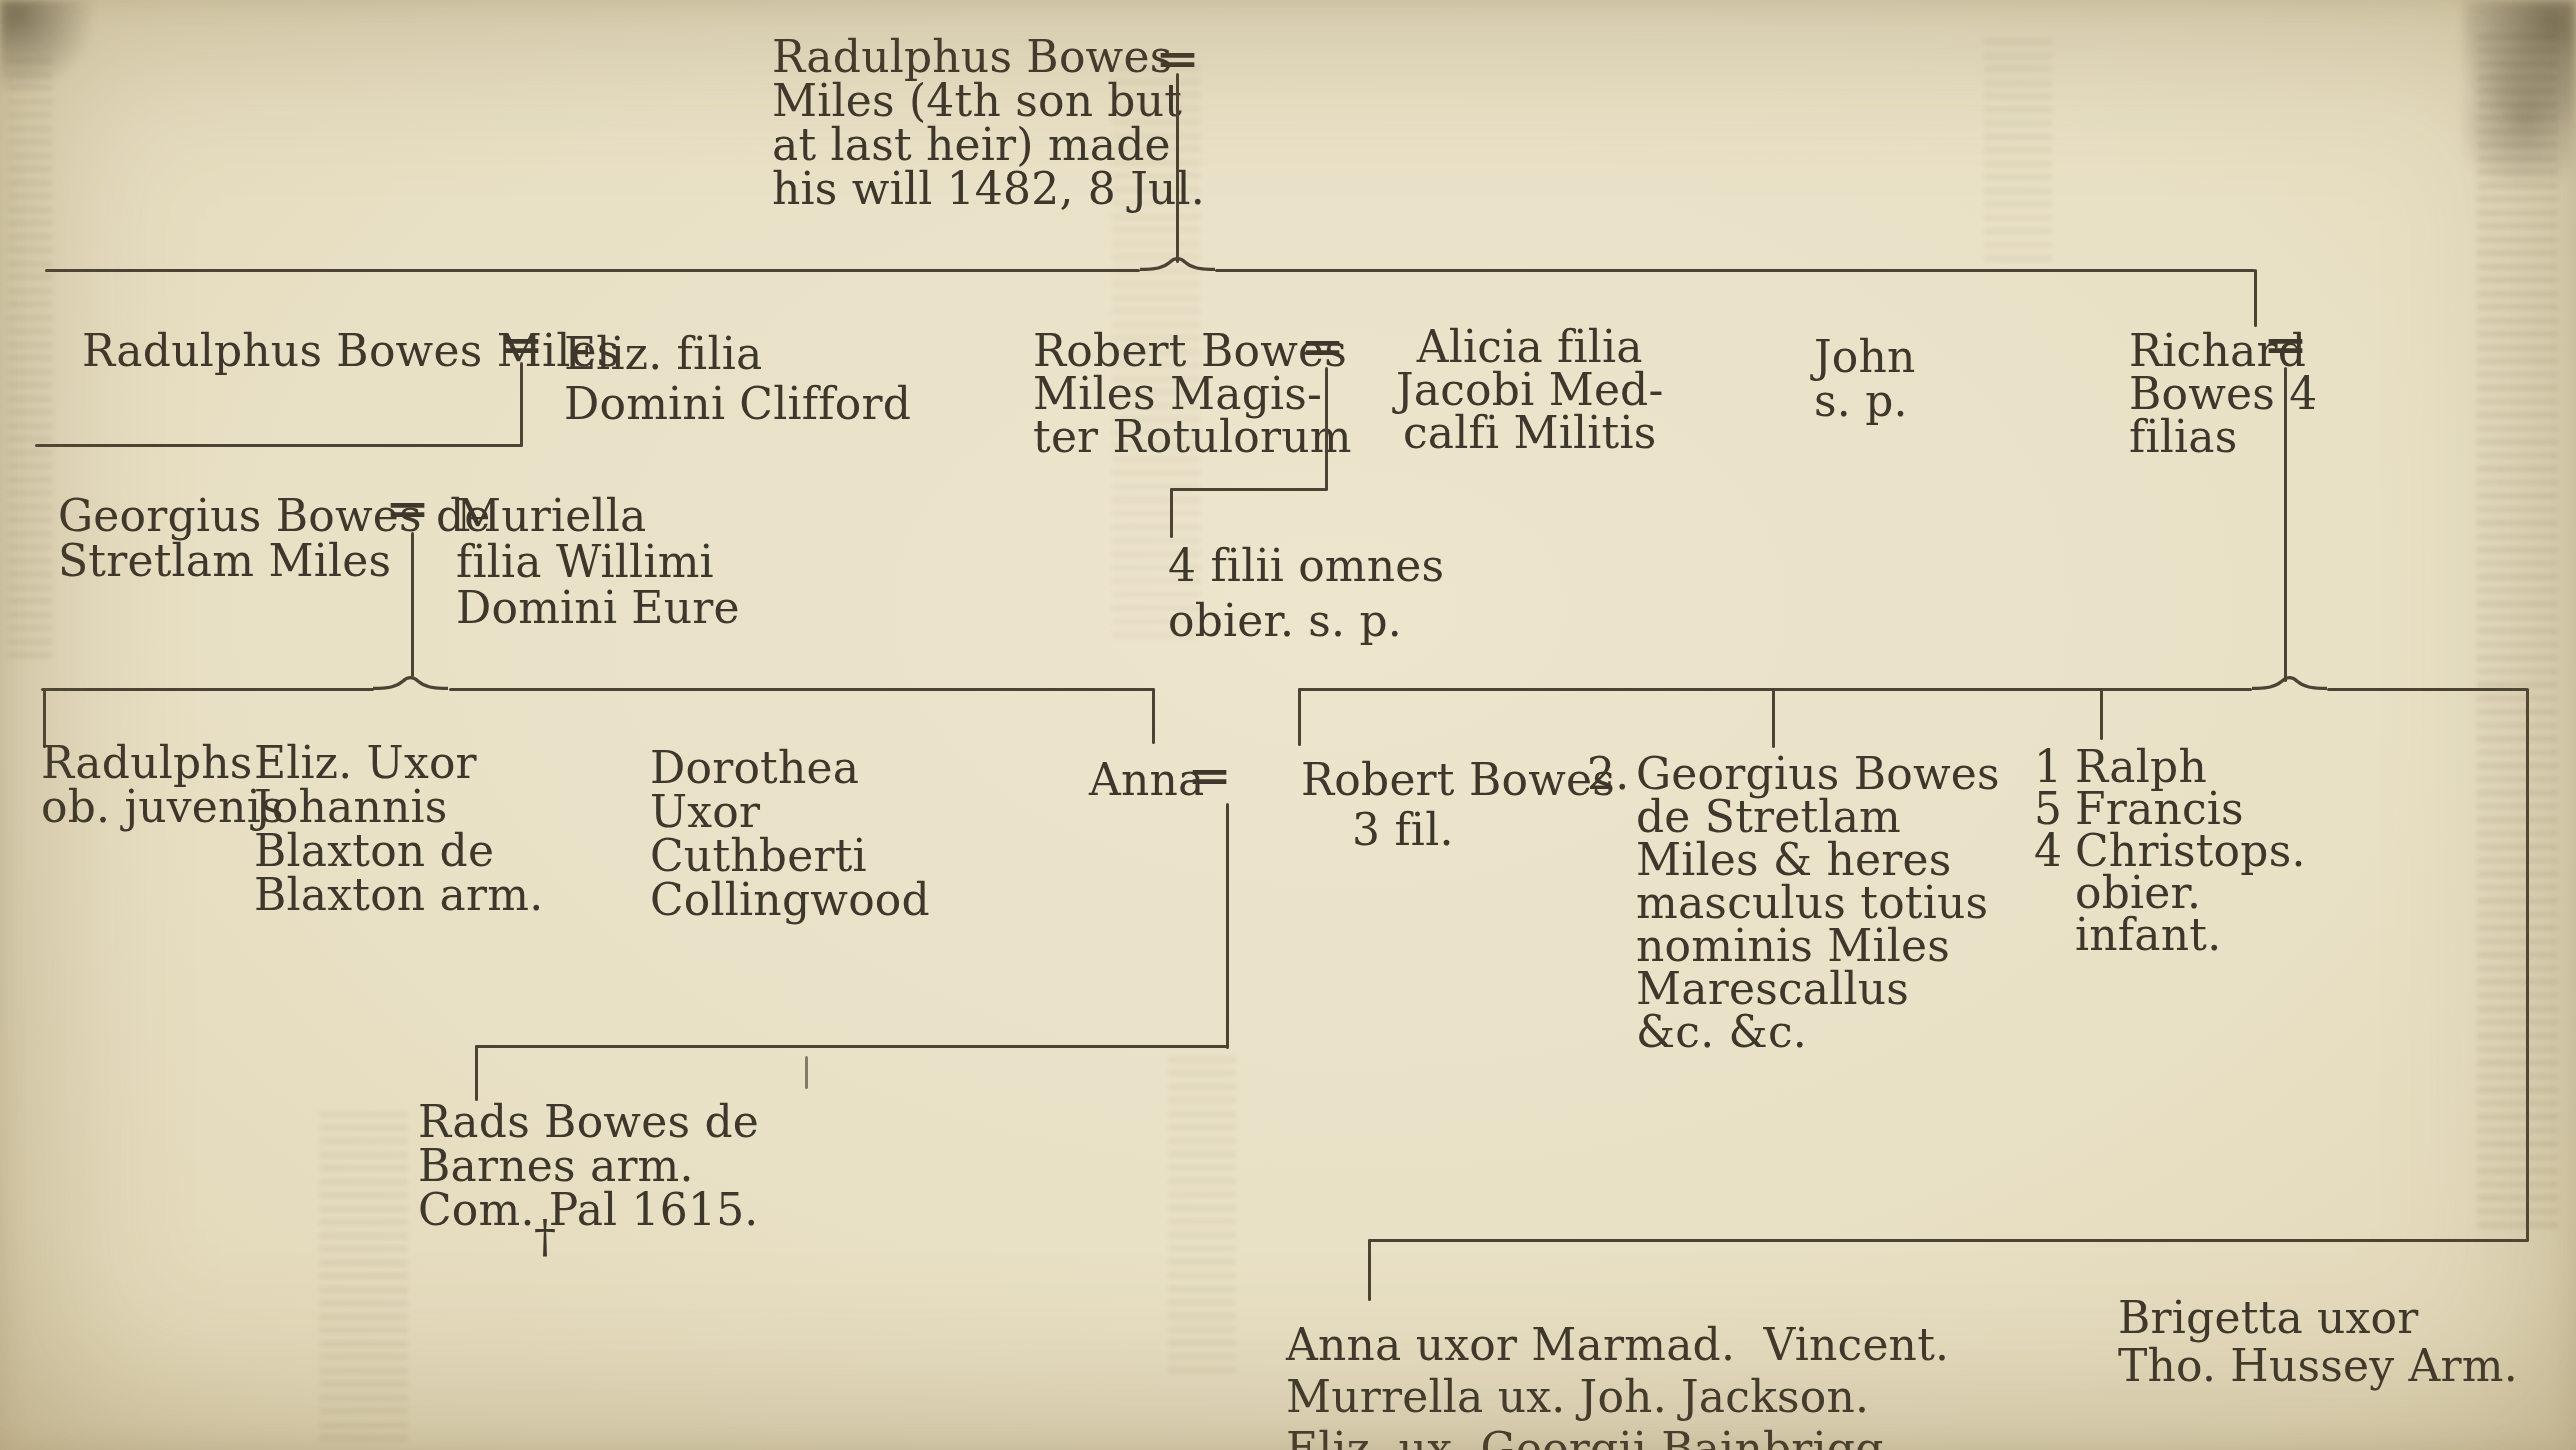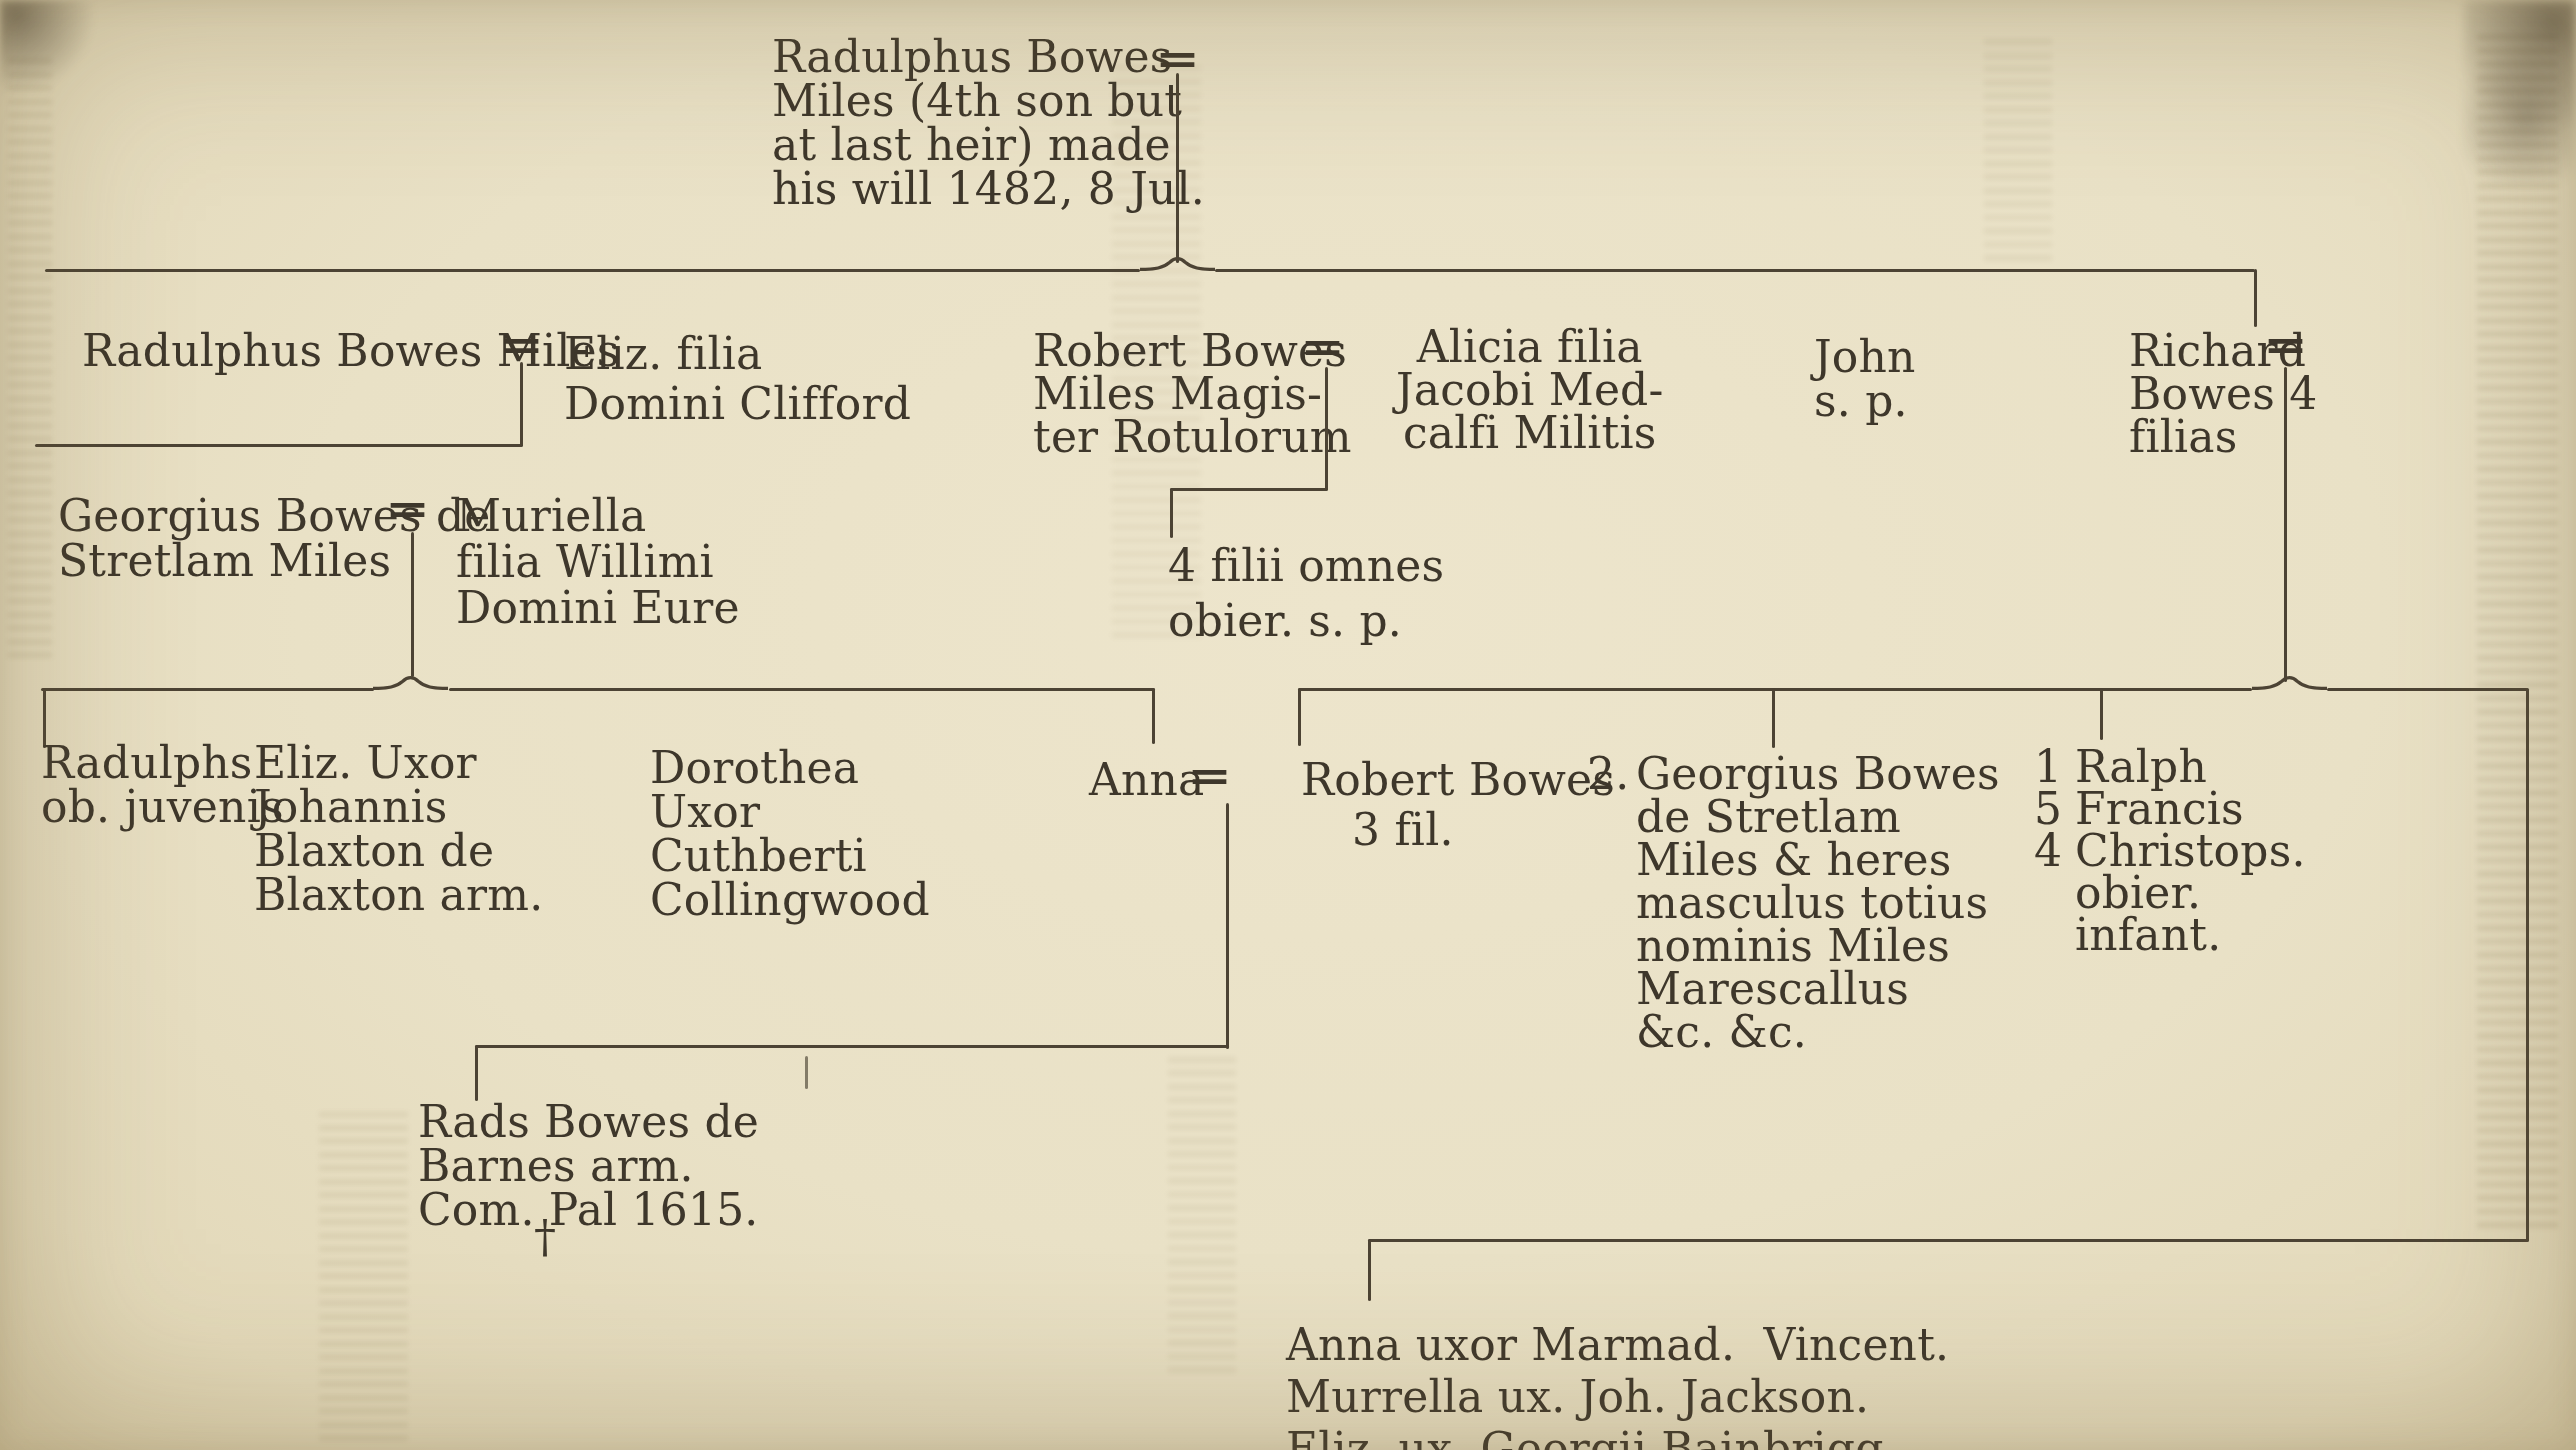--- a/index.html
+++ b/index.html
@@ -148,16 +148,18 @@
   <div class="tb" style="left:418px;top:1100px;line-height:44px;">Rads Bowes de
 Barnes arm.
 Com. Pal 1615.</div>
   <div class="glyph" style="left:534px;top:1215px;">†</div>
 
   <div class="hl" style="left:1368px;top:1239px;width:1160px;"></div>
   <div class="vl" style="left:1368px;top:1239px;height:62px;"></div>
   <div class="tb" style="left:1286px;top:1319px;line-height:52px;">Anna uxor Marmad.  Vincent.
 Murrella ux. Joh. Jackson.
 Eliz. ux. Georgii Bainbrigg.</div>
+  <div class="tb" style="left:2118px;top:1294px;line-height:48px;">Brigetta uxor
+Tho. Hussey Arm.</div>
 
   <div class="vignette"></div>
 </div>
 
 
 </body></html>

